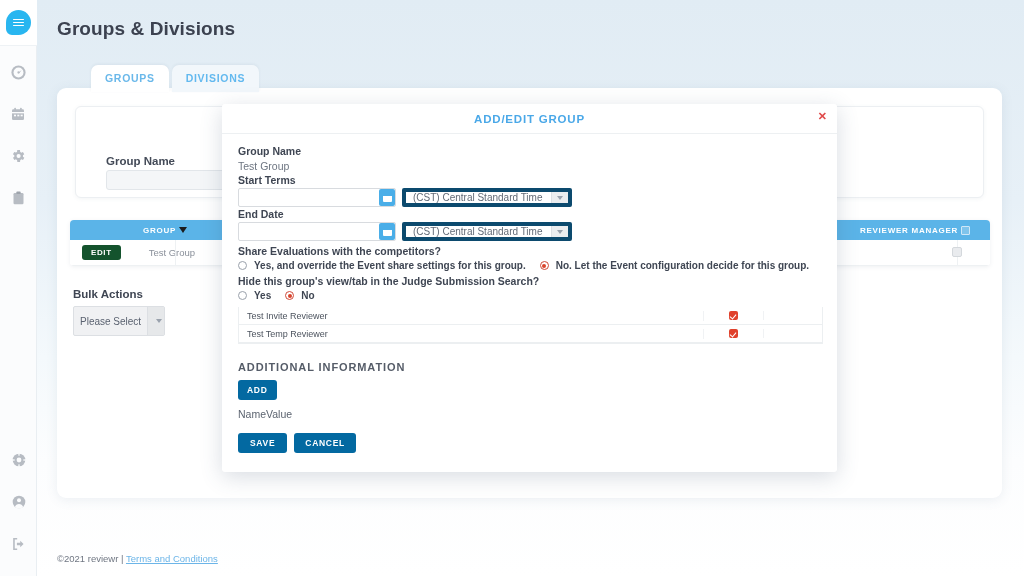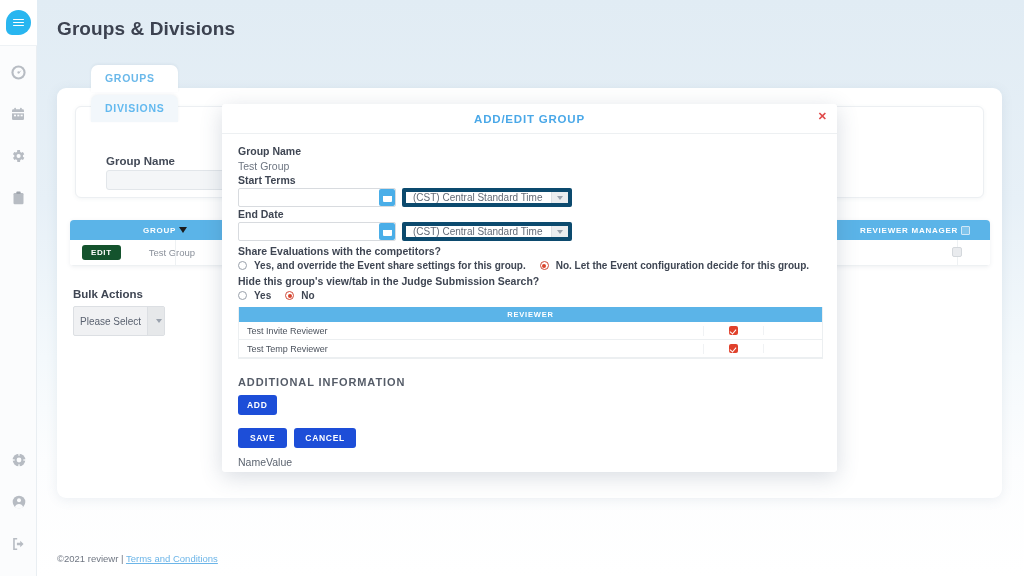--- a/index.html
+++ b/index.html
@@ -41,21 +41,21 @@
   .side-icon svg { display: block; }
   #side-bottom { position: absolute; bottom: 16px; left: 0; width: 37px; }
 
   
   #page-title {
     position: absolute; left: 57px; top: 18px;
     font-size: 19px; font-weight: bold; color: #3c4250; letter-spacing: .1px;
   }
 
   
-  #tabs { position: absolute; left: 91px; top: 65px; display: flex; gap: 3px; z-index: 3; flex-direction: column;}
+  #tabs { position: absolute; left: 91px; top: 65px; display: flex; gap: 3px; z-index: 3;}
   .tab {
     padding: 7px 14px 8px; font-size: 10.5px; font-weight: bold;
     letter-spacing: .7px; color: #63b9ef;
     background: #f2f7fb; border-radius: 7px 7px 0 0;
     box-shadow: 0 -1px 3px rgba(60,90,120,.07);
   }
   .tab.active { background: #ffffff; color: #6ab8ea; }
 
   
   #main-card {
@@ -217,21 +217,21 @@
   .rv-chk::after {
     content: ''; position: absolute; left: 2px; top: 1.5px; width: 3px; height: 5px;
     border: solid #fff; border-width: 0 1.4px 1.4px 0; transform: rotate(40deg);
   }
 
   #addl-title {
     margin-top: 17px; font-size: 11px; font-weight: bold; letter-spacing: .9px; color: #555c68;
   }
   .blue-btn {
     display: inline-flex; align-items: center; justify-content: center;
-    background: #1d4ed8; color: #fff; font-size: 8.5px; font-weight: bold;
+    background: #0369a1; color: #fff; font-size: 8.5px; font-weight: bold;
     letter-spacing: .7px; border-radius: 3px; padding: 5px 9px; border: none;
   }
   #add-btn { margin-top: 7px; }
   #nv-row { margin-top: 8px; font-size: 10.5px; color: #5c6470; display: flex; }
   #btn-row { margin-top: 13px; display: flex; gap: 7px; }
   #save-btn { padding: 5px 12px; }
   #cancel-btn { padding: 5px 11px; }
 </style>
 </head>
 <body>
@@ -416,42 +416,41 @@
         <span class="rdo"></span>
         <span>Yes</span>
       </label>
       <label class="radio-opt">
         <span class="rdo checked"></span>
         <span>No</span>
       </label>
     </div>
 
     <div id="rev-table">
-      <div id="rev-head">REVIEWER</div>
       <div class="rev-row">
         <div class="rv-name">Test Invite Reviewer</div>
         <div class="rv-chk-cell">
           <span class="rv-chk"></span>
         </div>
       </div>
       <div class="rev-row">
         <div class="rv-name">Test Temp Reviewer</div>
         <div class="rv-chk-cell">
           <span class="rv-chk"></span>
         </div>
       </div>
     </div>
 
     <div id="addl-title">ADDITIONAL INFORMATION</div>
     <button id="add-btn" class="blue-btn">ADD</button>
 
+    <div id="nv-row">
+      <span>Name</span>
+      <span>Value</span>
+    </div>
+
     <div id="btn-row">
       <button id="save-btn" class="blue-btn">SAVE</button>
       <button id="cancel-btn" class="blue-btn">CANCEL</button>
     </div>
 
-    <div id="nv-row">
-      <span>Name</span>
-      <span>Value</span>
-    </div>
-
   </div>
 </div>
 
 </body></html>

